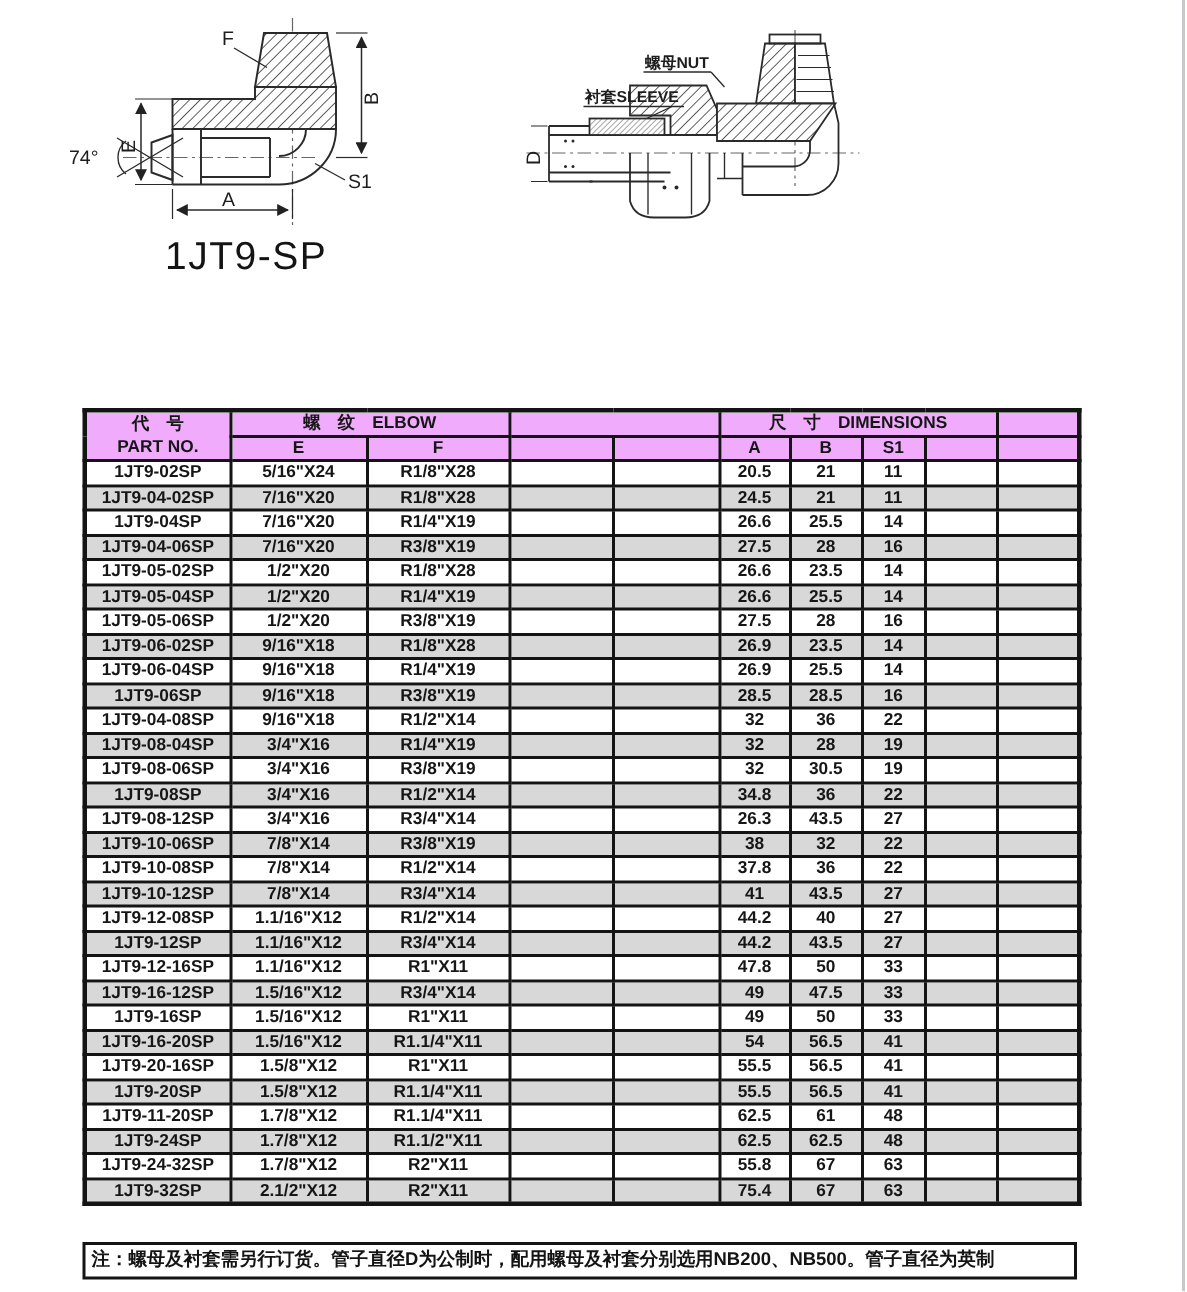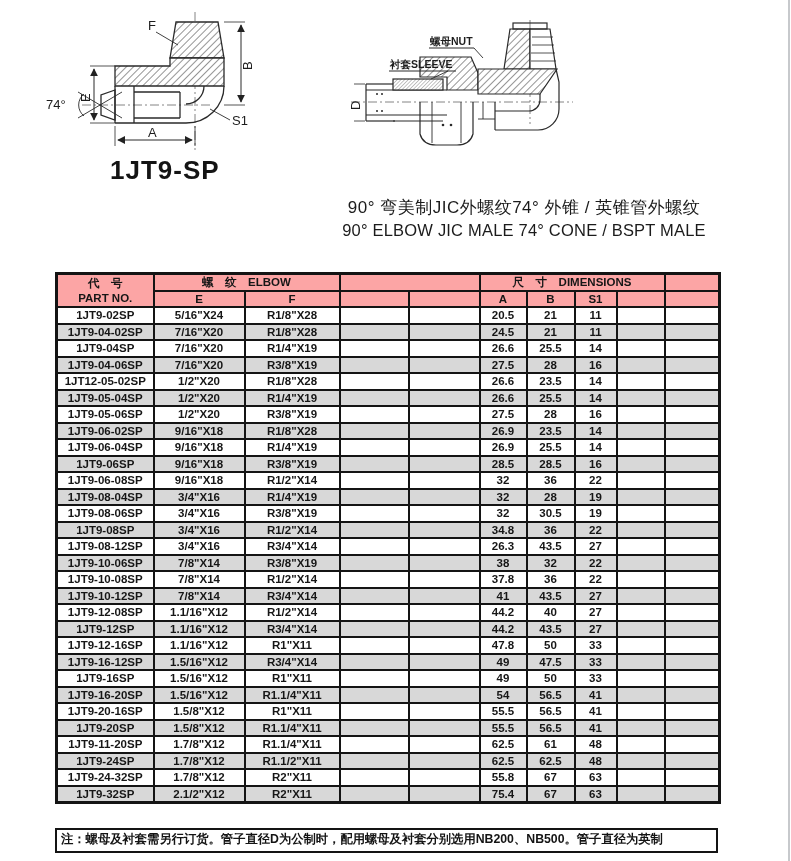--- a/index.html
+++ b/index.html
@@ -3,37 +3,37 @@
 <meta charset="utf-8">
 <style>
   html,body{margin:0;padding:0;background:#ffffff;}
   .page{
     position:relative;width:791px;height:861px;background:#fff;overflow:hidden;
     font-family:"Liberation Sans","DejaVu Sans",sans-serif;color:#1d1d1d;
   }
   .page-right-edge{position:absolute;left:788px;top:0;width:2px;height:861px;background:#c7c9cc;}
   .diagram{position:absolute;}
   .model-label{
-    position:absolute;left:110px;top:155px;font-size:26px;font-weight:bold;
+    position:absolute;left:110px;top:155px;font-size:26px;font-weight:normal;
     letter-spacing:1px;color:#141414;
   }
   .titles{position:absolute;left:323px;top:196px;width:402px;text-align:center;color:#1b1b1b;}
   .title-cn{font-size:17px;line-height:23px;letter-spacing:.5px;}
   .title-en{font-size:16.5px;line-height:22px;letter-spacing:.2px;}
   table.spec{
     position:absolute;left:55px;top:272px;width:663px;
     border-collapse:collapse;table-layout:fixed;
     font-size:11.5px;font-weight:bold;color:#161616;
     border:3px solid #141414;
   }
   table.spec td{
     border:2px solid #141414;text-align:center;vertical-align:middle;
     height:14.5px;line-height:14px;padding:0;overflow:hidden;white-space:nowrap;
   }
-  table.spec td.hdr{background:#fca5a5;}
+  table.spec td.hdr{background:#f0abfc;}
   table.spec tr.alt td{background:#d8d8d8;}
   .hdr-stack div{height:15px;line-height:15px;}
   .note-box{
     position:absolute;left:55px;top:800px;width:651px;
     border:2px solid #141414;padding:2px 4px 3px 4px;
     font-size:12.3px;line-height:15.6px;font-weight:bold;color:#141414;margin-top:28px;
   }
   svg text{font-family:"Liberation Sans","DejaVu Sans",sans-serif;}
 </style>
 </head>
@@ -163,24 +163,20 @@
       <line x1="46" y1="59" x2="113" y2="59" stroke-width="1"></line>
       <line x1="105" y1="59" x2="88" y2="67"></line>
     </g>
     <g fill="#1d1d1d" stroke="none">
       <text x="87" y="33" font-size="10.5" font-weight="bold">螺母NUT</text>
       <text x="47" y="56" font-size="10.5" font-weight="bold">衬套SLEEVE</text>
       <text transform="translate(17,98) rotate(-90)" font-size="13">D</text>
     </g>
   </svg>
 
-  <div class="titles">
-    <div class="title-cn">90° 弯美制JIC外螺纹74° 外锥 / 英锥管外螺纹</div>
-    <div class="title-en">90° ELBOW JIC MALE 74° CONE / BSPT MALE</div>
-  </div>
 
   <table class="spec">
     <colgroup>
       <col style="width:97px">
         <col style="width:91px">
         <col style="width:95px">
       <col style="width:69px">
         <col style="width:71px">
         <col style="width:47px">
       <col style="width:48px">
@@ -254,21 +250,21 @@
           <td>R3/8"X19</td>
           <td></td>
           <td></td>
           <td>27.5</td>
           <td>28</td>
           <td>16</td>
           <td></td>
           <td></td>
         </tr>
         <tr>
-          <td>1JT12-05-02SP</td>
+          <td>1JT9-05-02SP</td>
           <td>1/2"X20</td>
           <td>R1/8"X28</td>
           <td></td>
           <td></td>
           <td>26.6</td>
           <td>23.5</td>
           <td>14</td>
           <td></td>
           <td></td>
         </tr>
@@ -326,21 +322,21 @@
           <td>R3/8"X19</td>
           <td></td>
           <td></td>
           <td>28.5</td>
           <td>28.5</td>
           <td>16</td>
           <td></td>
           <td></td>
         </tr>
         <tr>
-          <td>1JT9-06-08SP</td>
+          <td>1JT9-04-08SP</td>
           <td>9/16"X18</td>
           <td>R1/2"X14</td>
           <td></td>
           <td></td>
           <td>32</td>
           <td>36</td>
           <td>22</td>
           <td></td>
           <td></td>
         </tr>

